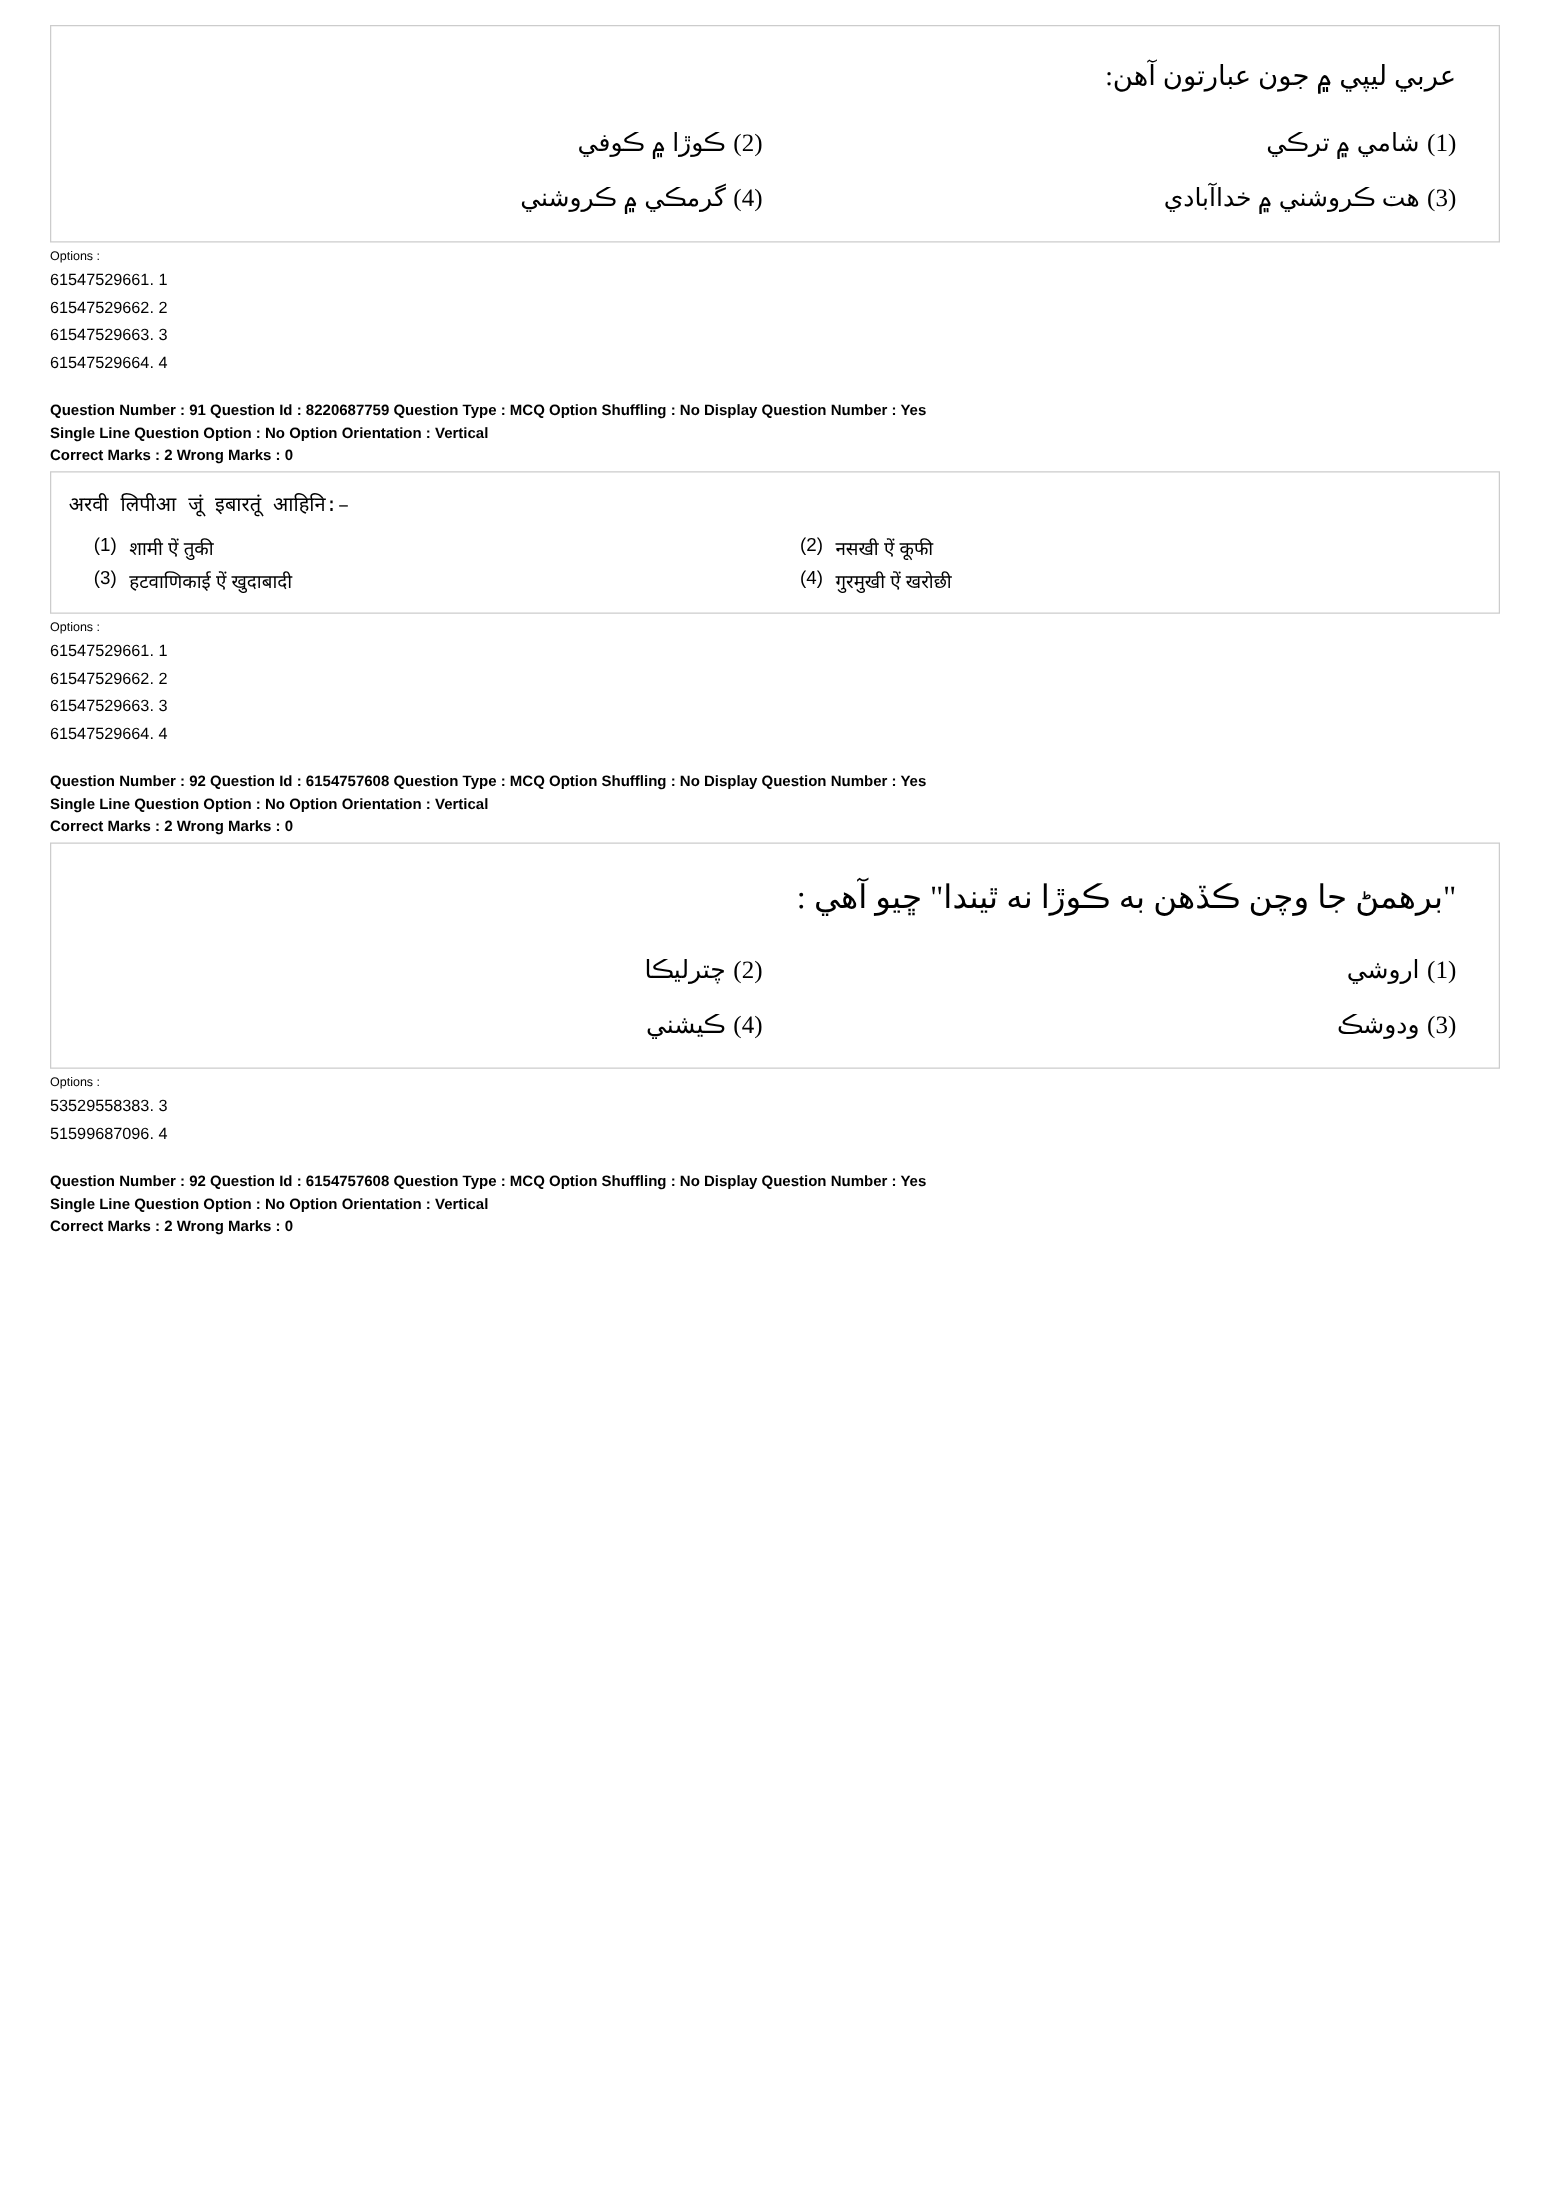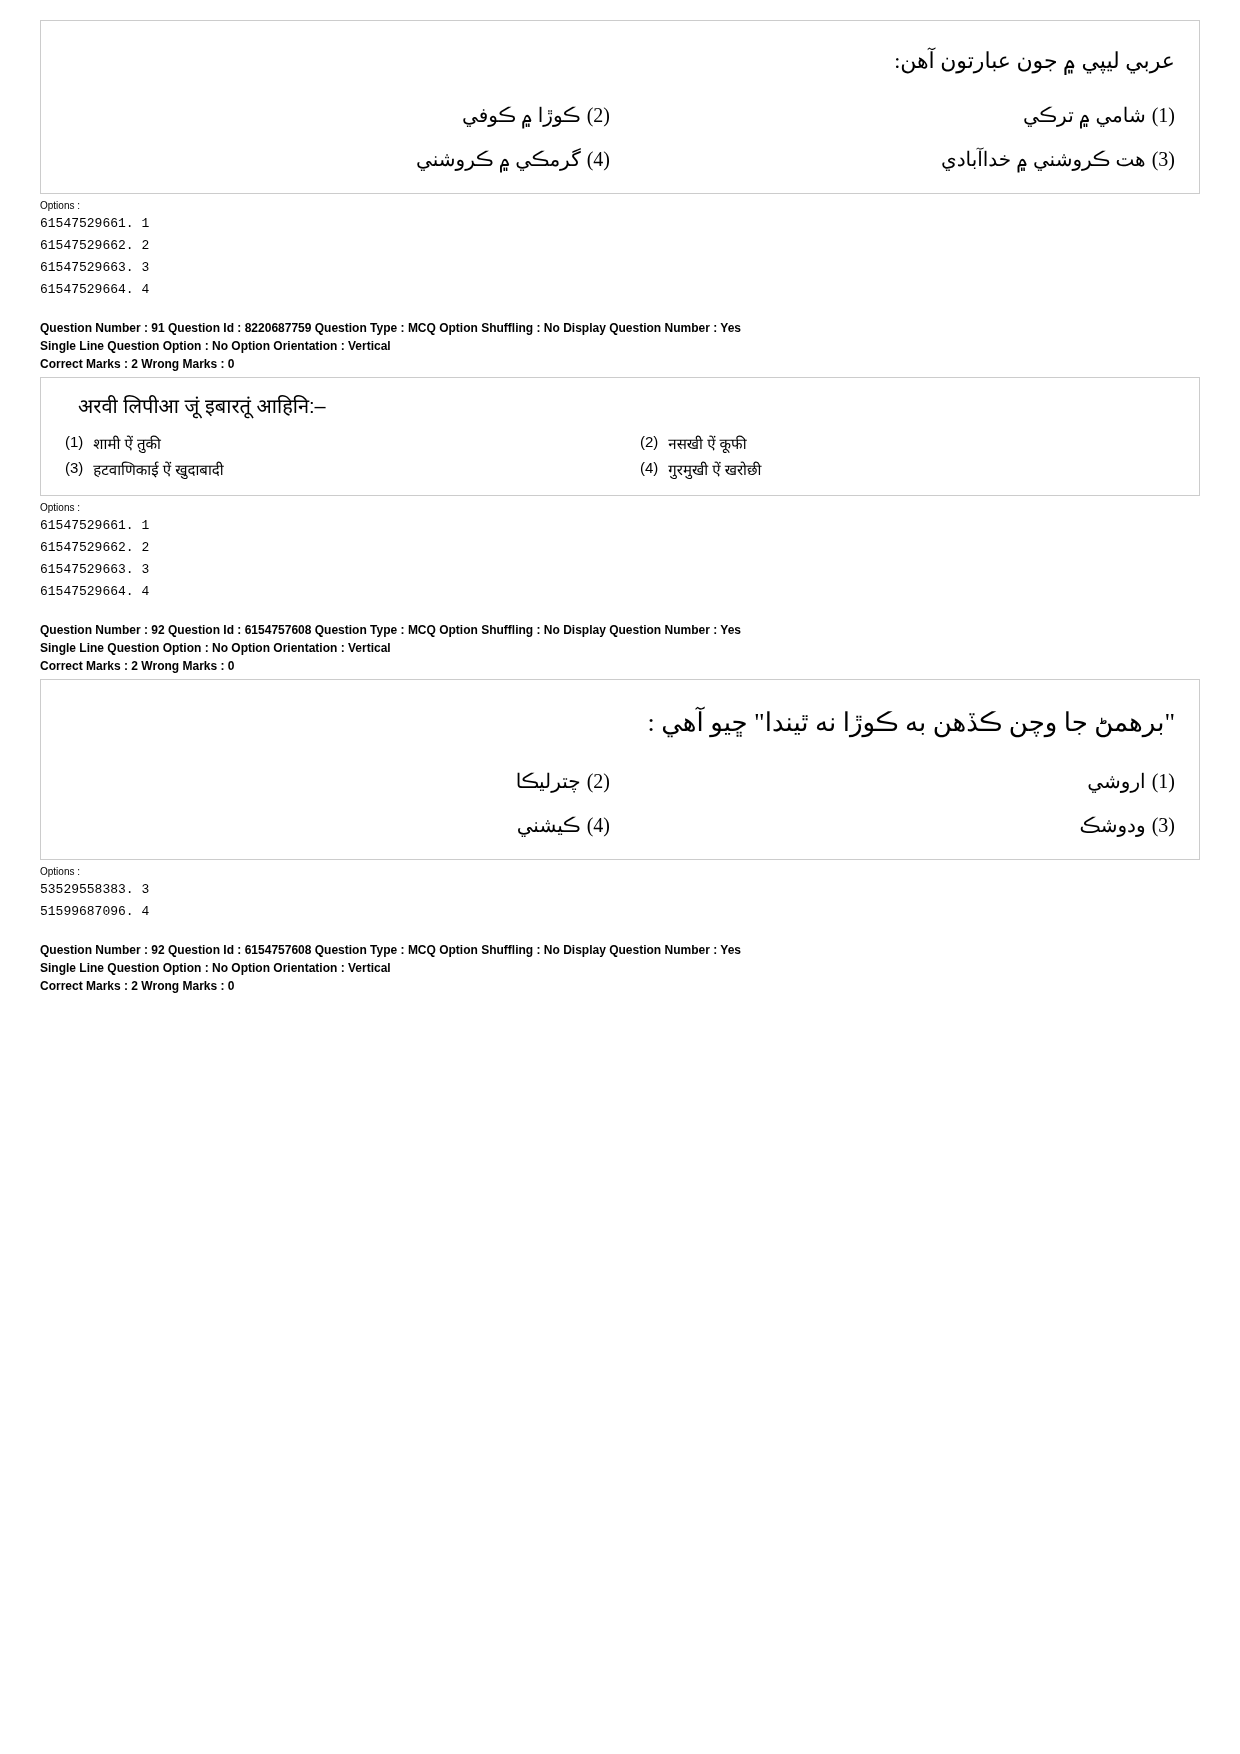--- a/index.html
+++ b/index.html
@@ -28,39 +28,38 @@
 
     .options-label {
       font-weight: normal;
       font-size: 10px;
       margin: 4px 0 2px 0;
     }
 
     .options-list {
       font-size: 13px;
       line-height: 1.7;
-      font-family: Liberation Mono, monospace;
     }
 
     .question-meta {
       font-size: 12px;
       font-weight: bold;
       margin: 14px 0 2px 0;
       line-height: 1.5;
     }
 
     .correct-marks {
       font-size: 12px;
       font-weight: bold;
       margin-bottom: 6px;
     }
 
     .question-content-box {
       border: 1px solid #ccc;
-      padding: 10px 4px;
+      padding: 10px 14px;
       margin-bottom: 6px;
     }
 
     .arabic-options-row {
       display: grid;
       grid-template-columns: 1fr 1fr;
       direction: rtl;
       padding: 4px 20px;
       font-family: 'Times New Roman', serif;
       font-size: 20px;
@@ -70,26 +69,25 @@
     .arabic-option-item {
       display: flex;
       align-items: center;
       gap: 6px;
       direction: rtl;
       text-align: right;
       line-height: 2;
     }
 
     .q91-text {
-      font-size: 20px;
-      font-family: Liberation Sans, sans-serif;
+      font-size: 16px;
+      font-family: Liberation Mono, monospace;
       padding: 8px 20px;
       border: 1px solid #ccc;
       margin-bottom: 4px;
-      margin-left: 33px;
     }
 
     .q91-options {
       display: grid;
       grid-template-columns: 1fr 1fr;
       gap: 6px 40px;
       padding: 6px 20px;
       font-size: 15px;
     }
 

